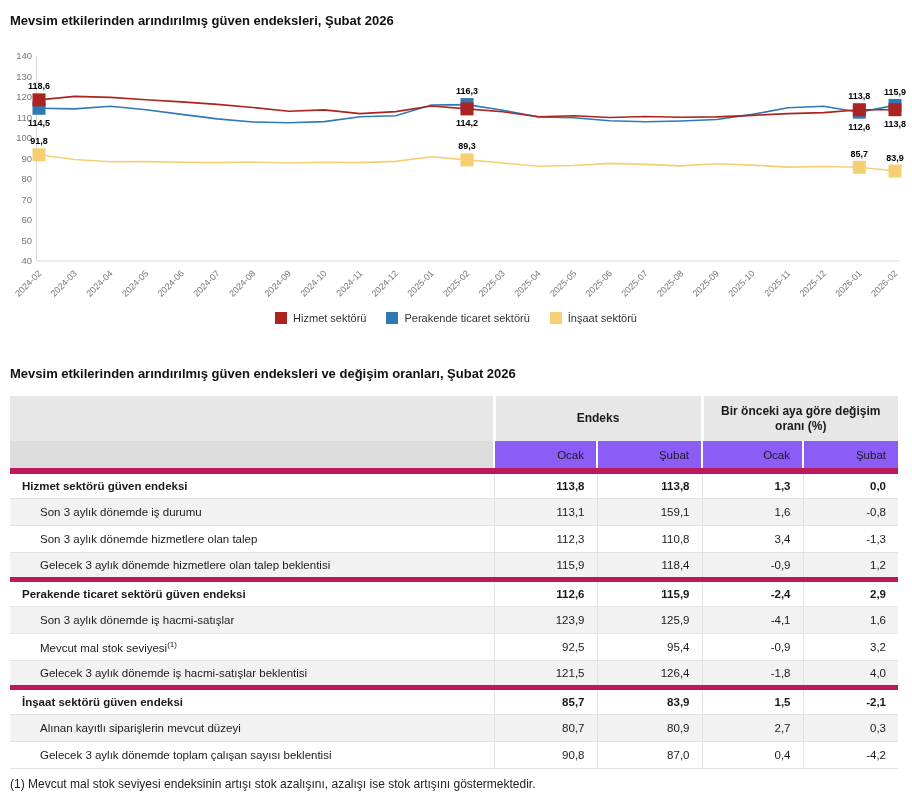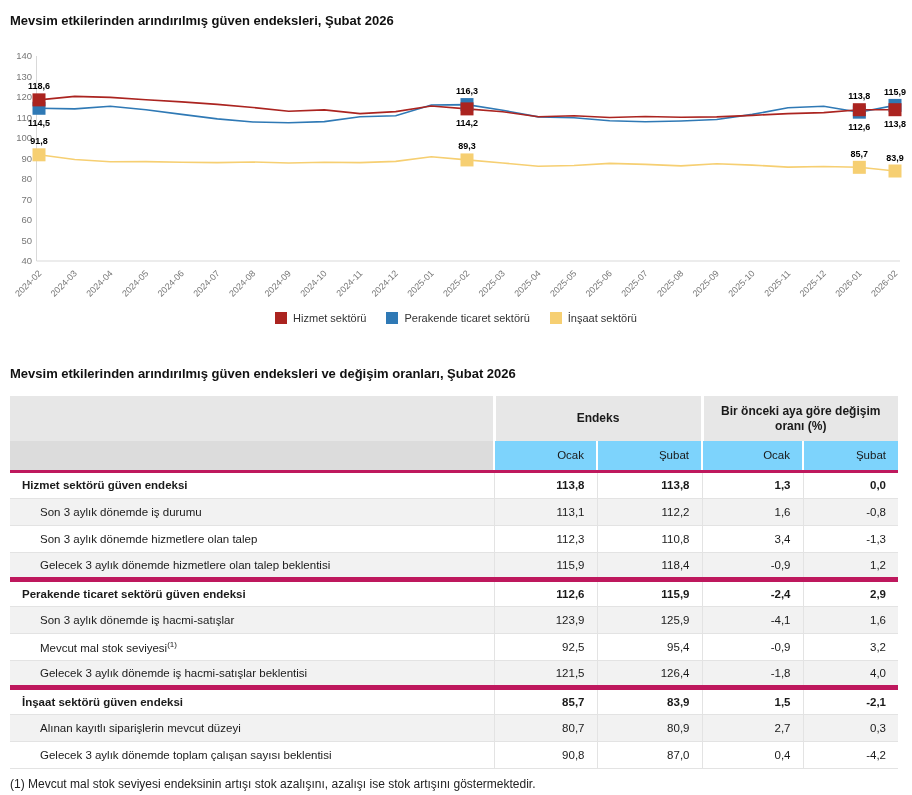--- a/index.html
+++ b/index.html
@@ -23,30 +23,30 @@
     margin-top:40px; margin-bottom:14px; line-height:16px;
   }
   table { border-collapse:collapse; table-layout:fixed; width:888px; margin-left:10px; font-size:11.5px; color:#1a1a1a; }
   th, td { padding:0; }
   th.g {
     background:#e7e7e7; font-weight:bold; font-size:12px; text-align:center;
     height:45px; border-left:3px solid #ffffff; line-height:15px; padding:0 8px;
   }
   th.corner-g { background:#e7e7e7; border-left:none; }
   th.s {
-    background:#7dd3fc; font-weight:normal; font-size:11.5px; text-align:right;
+    background:#8b5cf6; font-weight:normal; font-size:11.5px; text-align:right;
     height:30px; padding-right:12px; border-left:2px solid #ffffff;
   }
   th.corner-s { background:#dcdcdc; border-left:none; }
   tbody tr { height:27px; }
   tbody tr:nth-child(even) { background:#f2f2f2; }
   tbody td { border-bottom:1px solid #e3e3e3; }
   tbody td.num { text-align:right; padding-right:12px; border-left:1px solid #e3e3e3; }
   tbody tr.bold td { font-weight:bold; border-top:5px solid #be185d; }
-  tbody tr:first-child td { border-top:3px solid #be185d; }
+  tbody tr:first-child td { border-top:6px solid #be185d; }
   td.lbl { padding-left:12px; }
   tr.sub td.lbl { padding-left:30px; }
   td.lbl sup { font-size:8px; }
   .footnote { font-size:12px; color:#222; padding-left:10px; margin-top:8px; }
 </style>
 </head>
 <body>
 
 <div class="chart-title">Mevsim etkilerinden arındırılmış güven endeksleri, Şubat 2026</div>
 
@@ -161,21 +161,21 @@
       <tr class="bold">
         <td class="lbl">Hizmet sektörü güven endeksi</td>
         <td class="num">113,8</td>
         <td class="num">113,8</td>
         <td class="num">1,3</td>
         <td class="num">0,0</td>
       </tr>
       <tr class="sub">
         <td class="lbl">Son 3 aylık dönemde iş durumu</td>
         <td class="num">113,1</td>
-        <td class="num">112,2</td>
+        <td class="num">159,1</td>
         <td class="num">1,6</td>
         <td class="num">-0,8</td>
       </tr>
       <tr class="sub">
         <td class="lbl">Son 3 aylık dönemde hizmetlere olan talep</td>
         <td class="num">112,3</td>
         <td class="num">110,8</td>
         <td class="num">3,4</td>
         <td class="num">-1,3</td>
       </tr>

